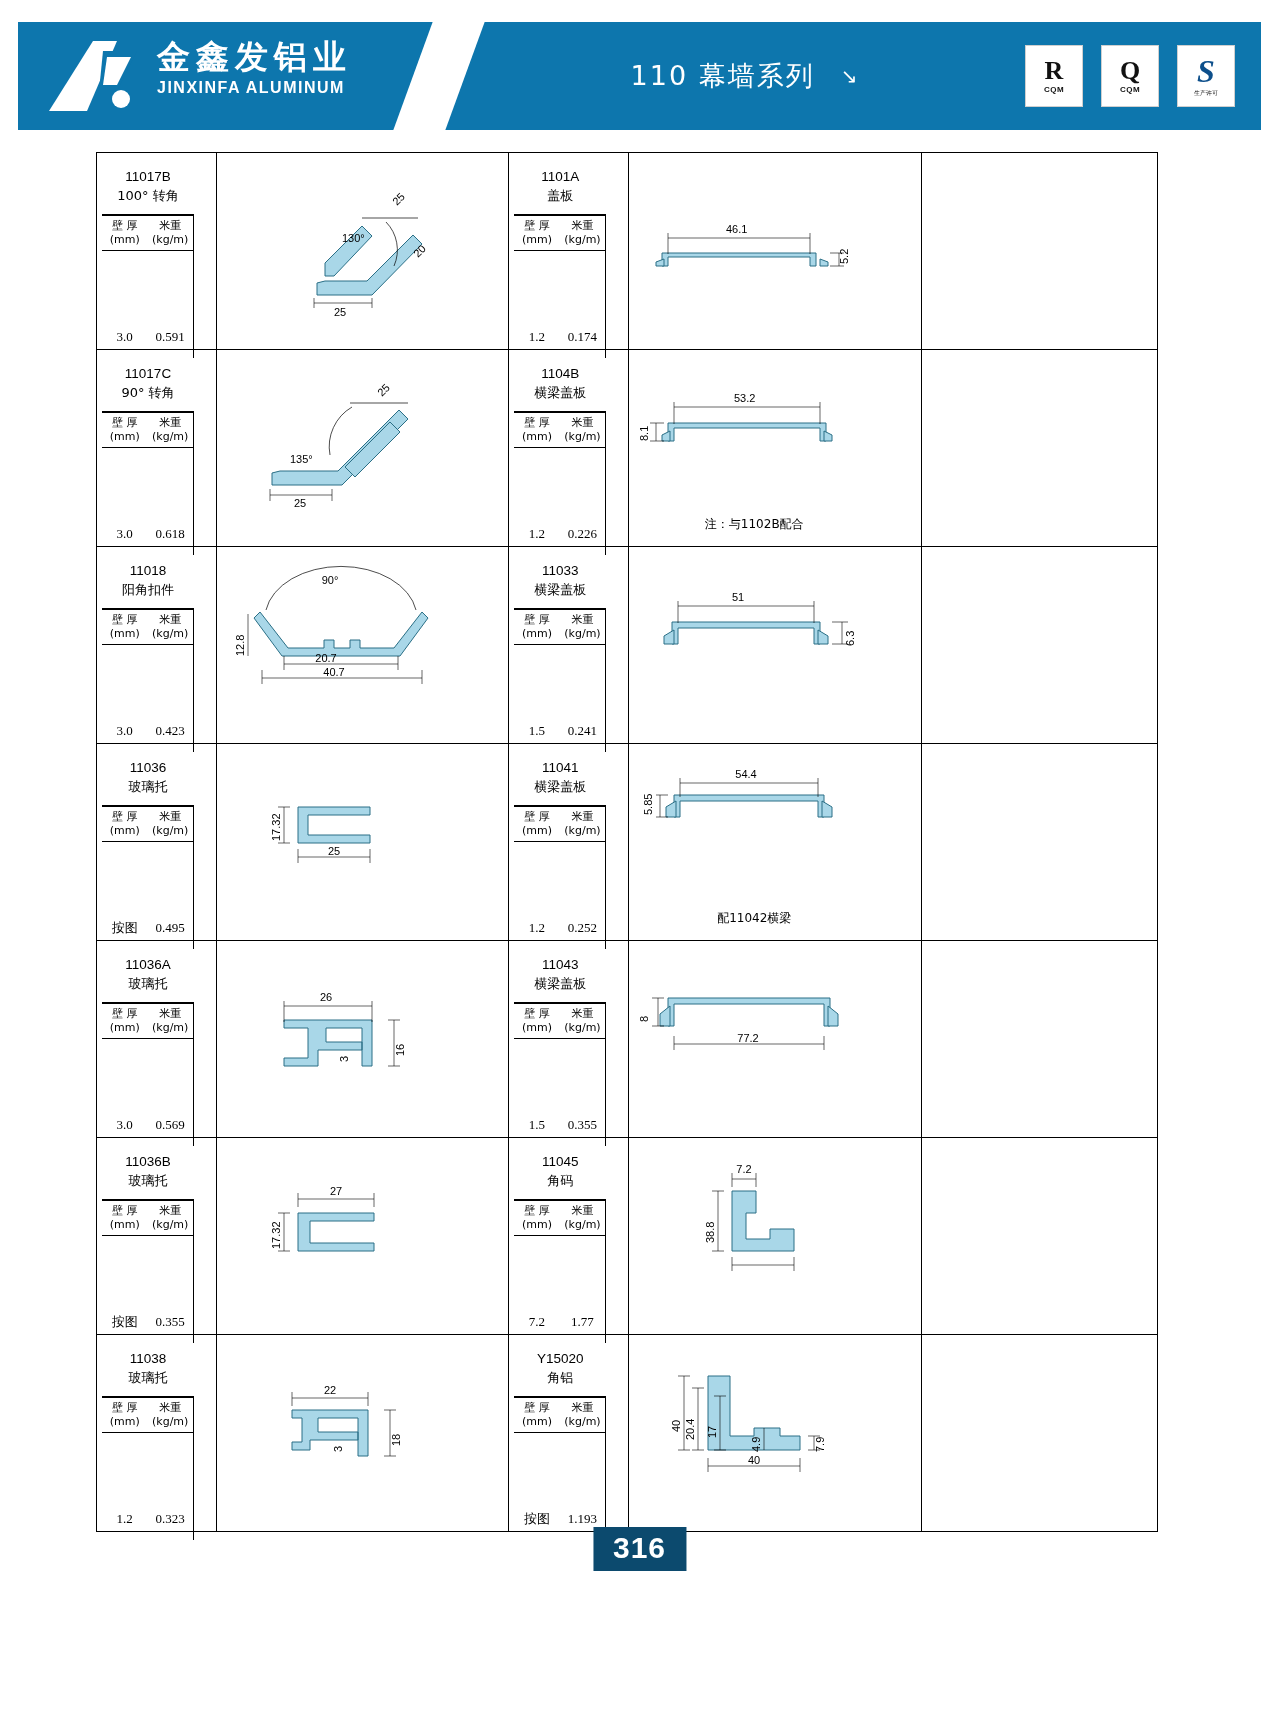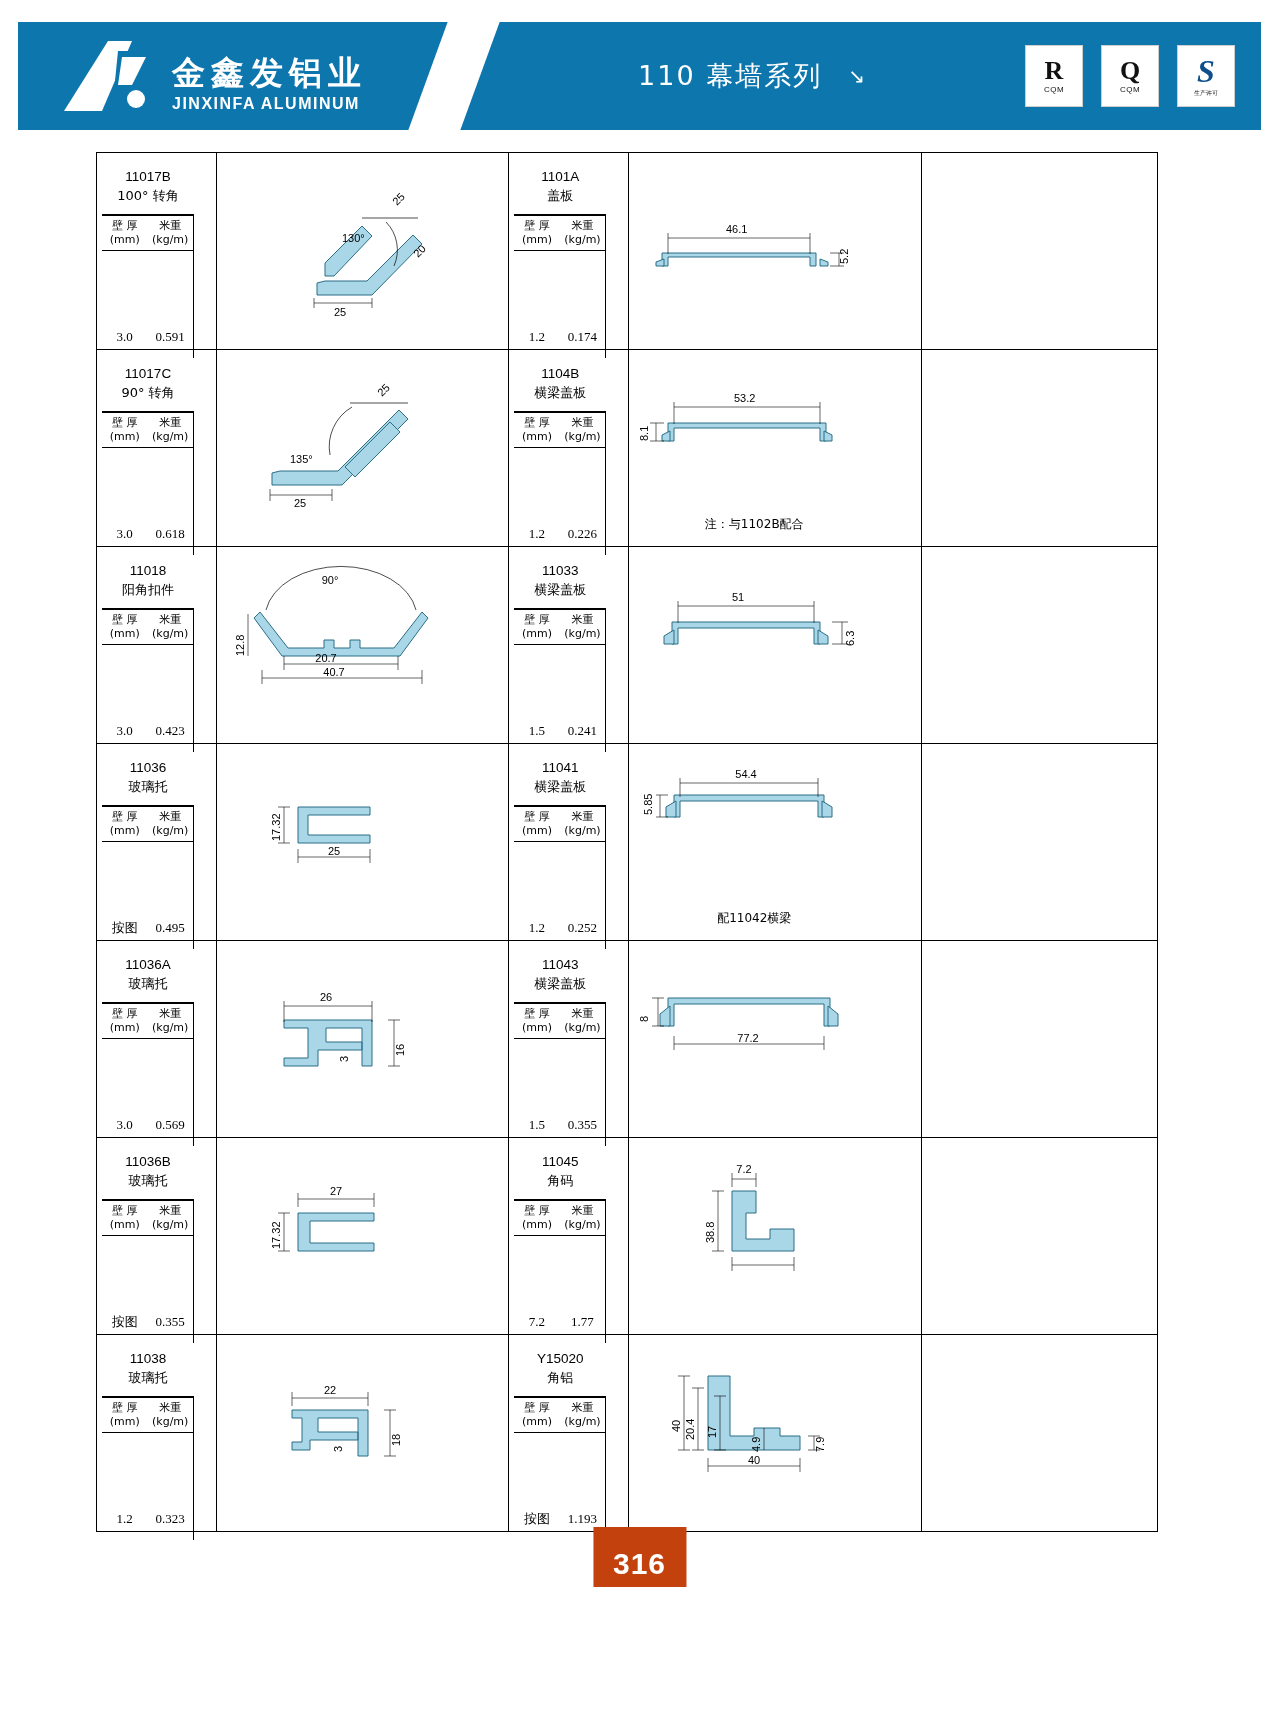--- a/index.html
+++ b/index.html
@@ -1,33 +1,33 @@
 <!DOCTYPE html>
 <html><head>
 <meta charset="utf-8">
 <style>
   html,body{margin:0;padding:0;background:#fff;}
   body{width:1279px;height:1721px;font-family:"Liberation Sans","DejaVu Sans",sans-serif;color:#000;}
   .page{position:relative;width:1279px;height:1721px;overflow:hidden;background:#fff;}
 
   
   .header{position:relative;height:108px;margin:22px 18px 0 18px;background:#0d76ad;display:flex;align-items:center;}
-  .logo-block{display:flex;align-items:flex-end;padding-left:44px;width:360px;}
+  .logo-block{display:flex;align-items:flex-start;padding-left:29px;width:360px;}
   .logo-mark{width:96px;height:74px;position:relative;flex:none;}
   .logo-mark svg{display:block;}
   .logo-text{margin-left:14px;color:#fff;}
   .logo-cn{font-size:33px;letter-spacing:6px;font-weight:bold;line-height:1.1;font-family:"DejaVu Sans",sans-serif;}
   .logo-en{font-size:16px;letter-spacing:1.5px;font-weight:bold;margin-top:4px;}
   .header-slant{width:52px;height:108px;background:#fff;transform:skewX(-20deg);margin-left:6px;}
   .header-title{flex:1;display:flex;align-items:center;justify-content:center;color:#fff;font-size:27px;letter-spacing:2px;font-family:"DejaVu Sans",sans-serif;}
   .title-arrow{margin-left:26px;font-size:20px;color:#fff;transform:rotate(0deg);}
   .cert-group{display:flex;align-items:center;padding-right:26px;gap:18px;}
   .cert{width:56px;height:60px;background:#fff;border:1px solid #cfcfcf;display:flex;flex-direction:column;align-items:center;justify-content:center;}
   .cert .big{font-size:26px;font-weight:bold;color:#111;line-height:1;font-family:"Liberation Serif",serif;}
-  .cert .sml{font-size:8px;color:#111;margin-top:1px;letter-spacing:.5px;}
+  .cert .sml{font-size:8px;color:#111;margin-top:1px;letter-spacing:.5px;font-weight:bold;}
   .cert .sml2{font-size:6px;color:#111;margin-top:2px;}
   .cert-s .big{font-size:32px;font-style:italic;color:#0d4f8b;font-family:"Liberation Serif",serif;}
   table.main{border-collapse:collapse;width:1062px;}
   table.main > tbody > tr > td{border:1px solid #000;padding:5px;vertical-align:top;}
   .col-info{width:92px;}
   .col-fig{width:240px;}
   .col-blank{width:192px;}
 
   .info{width:92px;height:186px;position:relative;}
   .code{text-align:center;font-size:13px;padding-top:9px;line-height:1.45;font-family:"DejaVu Sans",sans-serif;}
@@ -39,21 +39,21 @@
   .subtab .vals td{border-top:none;border-bottom:none;height:92px;vertical-align:bottom;padding-bottom:12px;font-size:13px;font-family:Liberation Serif, serif;}
 
   .fig{position:relative;width:240px;height:186px;}
   .fig svg{position:absolute;left:0;top:0;}
   .note{position:absolute;bottom:8px;left:0;width:100%;text-align:center;font-size:12px;font-family:"DejaVu Sans",sans-serif;}
 
   .blank{width:192px;height:186px;}
 
   
   .footnote{position:absolute;left:96px;top:1490px;width:1062px;font-size:15px;font-weight:bold;font-family:"DejaVu Sans",sans-serif;letter-spacing:.5px;}
-  .pagenum{position:absolute;left:50%;transform:translateX(-50%);top:1527px;background:#c2410c;color:#fff;font-size:30px;font-weight:bold;padding:20px 20px 6px 20px;letter-spacing:1px;font-family:"Liberation Sans",sans-serif;}
+  .pagenum{position:absolute;left:50%;transform:translateX(-50%);top:1527px;background:#0c4a6e;color:#fff;font-size:30px;font-weight:bold;padding:4px 20px 6px 20px;letter-spacing:1px;font-family:"Liberation Sans",sans-serif;}
 
   .dim{font-size:11px;font-family:"Liberation Sans",sans-serif;}
 </style>
 </head>
 <body>
 
 <div class="page">
 
   <div class="header">
     <div class="logo-block">

